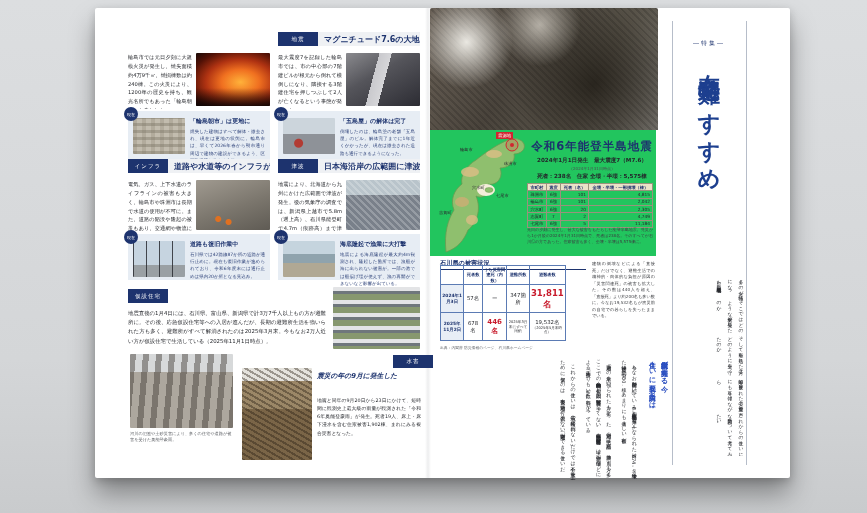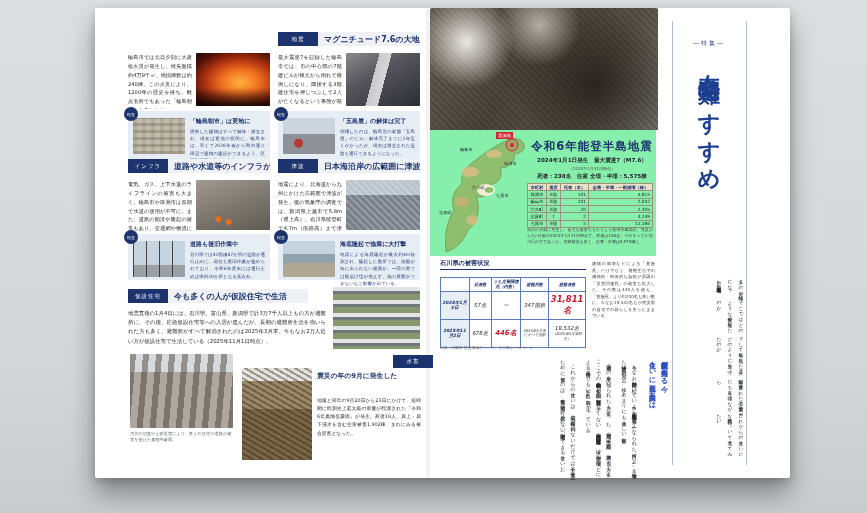--- a/index.html
+++ b/index.html
@@ -60,51 +60,51 @@
   #sec-kasetsu-head{left:33px;top:281px;width:180px;}
   #sec-kasetsu-body{left:33px;top:301px;width:198px;height:40px;font-size:5.4px;}
   #kasetsu-photo{left:238px;top:279px;width:87px;height:62px;
     background:repeating-linear-gradient(180deg,#e3e4e6 0 4px,#6f777c 4px 7px,#87986f 7px 13px),linear-gradient(#cfd8df,#87986f);}
 
   #bottomleft-photo{left:35px;top:346px;width:103px;height:74px;
     background:repeating-linear-gradient(95deg,rgba(62,56,50,.45) 0 6px,transparent 6px 13px),linear-gradient(#d7d9da 0 24%,#ada79e 24% 100%);}
   #bottomleft-caption{left:35px;top:423px;width:103px;font-size:4.2px;line-height:1.5;color:#5a5d62;}
 
   #flood-badge{left:298px;top:347px;height:13px;position:absolute;display:flex;}
-  #flood-head{left:222px;top:363px;width:104px;color:#1d336e;font-weight:bold;font-size:6.8px;line-height:1.5;}
+  #flood-head{left:222px;top:363px;width:104px;color:#1d336e;font-weight:bold;font-size:6.8px;line-height:1.5;font-style:italic;}
   #flood-body{left:222px;top:389px;width:104px;height:58px;font-size:4.8px;}
   #flood-photo{left:147px;top:360px;width:70px;height:92px;
     background:repeating-linear-gradient(30deg,rgba(42,32,20,.4) 0 2px,transparent 2px 5px),linear-gradient(#e4e2dc 0 14%,#9b8767 14% 45%,#7a6547 45% 100%);}
 
   
   #aerial-photo{left:335px;top:0;width:228px;height:122px;border-radius:2px 2px 0 0;
     background:
       radial-gradient(circle at 16% 28%,rgba(242,240,234,.95) 0%,rgba(242,240,234,0) 22%),
       radial-gradient(circle at 48% 14%,rgba(225,220,210,.7) 0%,transparent 26%),
       radial-gradient(circle at 72% 62%,rgba(30,26,20,.8) 0%,transparent 45%),
       repeating-linear-gradient(45deg,rgba(0,0,0,.14) 0 2px,transparent 2px 5px),
       linear-gradient(120deg,#6b6258 0%,#4a443c 40%,#585349 70%,#73706a 100%);}
 
-  #map-panel{left:335px;top:122px;width:226px;height:126px;background:#86efac;text-decoration:underline;}
+  #map-panel{left:335px;top:122px;width:226px;height:126px;background:#22c55e;text-decoration:underline;}
   #map-svg{position:absolute;left:2px;top:2px;width:100px;height:122px;}
   .map-label{position:absolute;font-size:4.2px;color:#2a2c30;white-space:nowrap;}
   #epicenter-label{position:absolute;left:66px;top:2px;background:#d12630;color:#fff;font-size:4.4px;padding:0 2px;line-height:1.6;}
   #map-title{position:absolute;left:100px;top:9px;width:124px;text-align:center;font-size:11.5px;font-weight:bold;color:#1d336e;letter-spacing:1px;white-space:nowrap;}
   #map-date{position:absolute;left:100px;top:27px;width:124px;text-align:center;font-size:5.6px;font-weight:bold;color:#24262b;white-space:nowrap;}
   #map-asof{position:absolute;left:100px;top:36px;width:124px;text-align:center;font-size:4px;color:#4c4e52;}
   #map-cas{position:absolute;left:100px;top:43px;width:124px;text-align:center;font-size:5.6px;font-weight:bold;color:#24262b;white-space:nowrap;}
   #map-table{position:absolute;left:97px;top:53px;width:126px;border-collapse:collapse;}
   #map-table th,#map-table td{border:0.5px solid #9a927c;font-size:4.3px;color:#24262b;padding:0.5px 2px;text-align:center;line-height:1.25;}
   #map-table th{background:#eae2c8;color:#1d336e;font-weight:bold;}
   #map-table td.num{text-align:right;}
   #map-note{position:absolute;left:97px;top:97px;width:126px;font-size:4px;line-height:1.5;color:#3a3c40;text-align:justify;}
 
   #damage-panel{left:345px;top:251px;width:215px;height:93px;}
   #damage-title{position:absolute;left:0;top:0;width:146px;font-size:6.2px;font-weight:bold;color:#1d336e;border-bottom:1px solid #1d336e;padding-bottom:1px;}
-  #damage-table{position:absolute;left:0;top:18px;width:146px;border-collapse:collapse;font-style:italic;}
+  #damage-table{position:absolute;left:0;top:6px;width:126px;border-collapse:collapse;}
   #damage-table th,#damage-table td{border:0.6px solid #5b7bb4;font-size:4.2px;color:#1d336e;padding:1px;text-align:center;line-height:1.3;vertical-align:middle;}
   #damage-table td.datecell{background:#e8eef6;font-weight:bold;font-size:4.4px;}
   #damage-table td.val{color:#24262b;font-size:5.4px;}
   .red-big{color:#c81a2b !important;font-weight:bold;font-size:8.5px !important;}
   .red-mid{color:#c81a2b !important;font-weight:bold;font-size:7px !important;}
   .tiny{font-size:3.6px !important;color:#24262b !important;}
   #damage-note{position:absolute;left:152px;top:2px;width:63px;font-size:4.2px;line-height:1.55;color:#3a3c40;text-align:justify;}
   #damage-source{position:absolute;left:0;top:86px;font-size:3.8px;color:#6a6d72;}
 
   #article{left:348px;top:348px;width:226px;height:124px;writing-mode:vertical-rl;overflow:hidden;}
@@ -178,21 +178,20 @@
       <span class="cbadge">現在</span>
       <div class="sphoto photo" id="tsunami-sub-photo"></div>
       <div class="stxt">
         <div class="sub-h">海底隆起で漁業に大打撃</div>
         <div class="sub-b">地震による海底隆起が最大約4m観測され、隆起した箇所では、漁船が海に出られない被害が。一部の港では船揚げ場が使えず、漁の再開ができないなど影響が出ている。</div>
       </div>
     </div>
 
     <div class="sec-head" id="sec-kasetsu-head">
       <span class="badge">仮設住宅</span>
-      <span class="sec-title">今も多くの人が仮設住宅で生活</span>
     </div>
     <div class="abs body-txt" id="sec-kasetsu-body">地震直後の1月4日には、石川県、富山県、新潟県で計3万7千人以上もの方が避難所に。その後、応急仮設住宅等への入居が進んだが、長期の避難所生活を強いられた方も多く、避難所がすべて解消されたのは2025年3月末。今もなお2万人近い方が仮設住宅で生活している（2025年11月1日時点）。</div>
     <div class="photo" id="kasetsu-photo"></div>
 
     <div class="photo" id="bottomleft-photo"></div>
     <div class="abs" id="bottomleft-caption">河川の氾濫や土砂災害により、多くの住宅や道路が被害を受けた奥能登豪雨。</div>
 
     <div id="flood-badge">
       <span class="badge">水害</span>
     </div>

